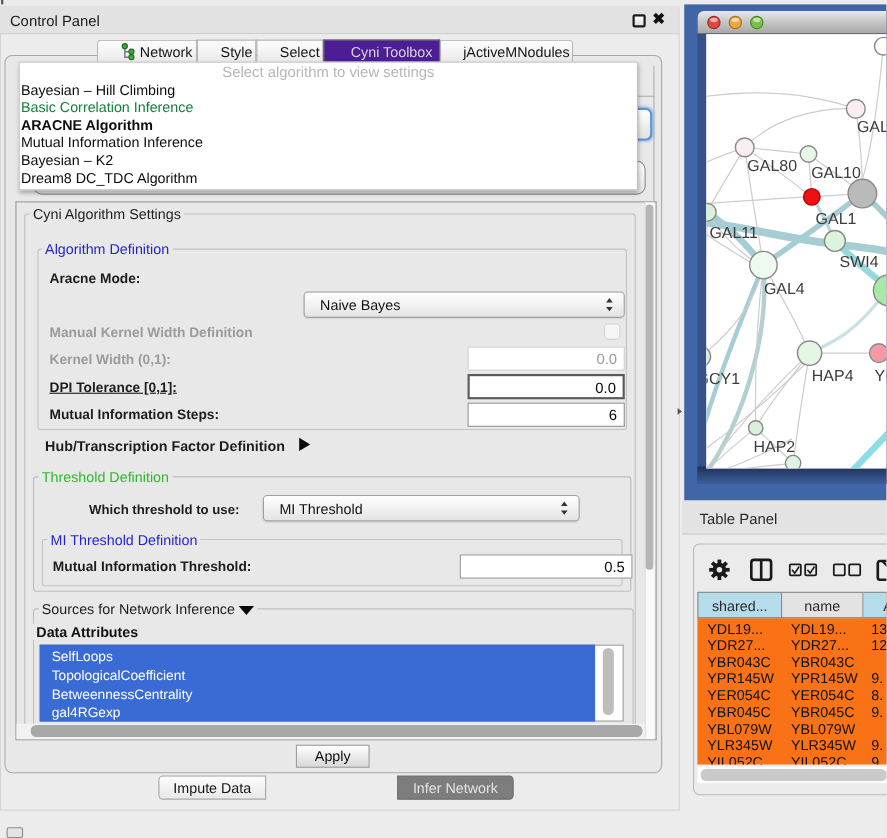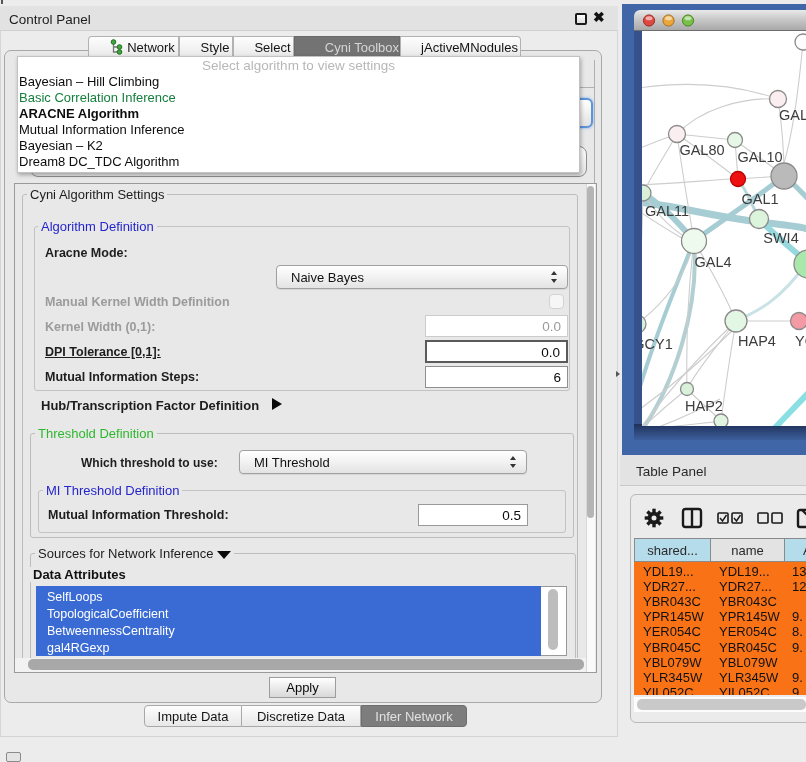--- a/index.html
+++ b/index.html
@@ -43,21 +43,21 @@
 
 <div class="tab" style="left:88px;top:36px;width:91px;border-radius:4px 0 0 0;">
   <svg width="14" height="16" viewBox="0 0 14 16" style="vertical-align:-3px;margin-right:3px">
     <path d="M3.5 4 L3.5 13 L8 13 M3.5 8 L8 8" stroke="#777" stroke-width="1.3" fill="none"></path>
     <circle cx="3.5" cy="3" r="2.3" fill="#3fa83f" stroke="#1c6e1c"></circle>
     <circle cx="9.5" cy="8" r="2.3" fill="#3fa83f" stroke="#1c6e1c"></circle>
     <circle cx="9.5" cy="13" r="2.3" fill="#3fa83f" stroke="#1c6e1c"></circle>
   </svg>Network</div>
 <div class="tab" style="left:179px;top:36px;width:54px;">Style</div>
 <div class="tab" style="left:233px;top:36px;width:61px;">Select</div>
-<div class="tab" style="left:294px;top:36px;width:106px;background:#737373;border-color:#6a6a6a;color:#d6d6d6;text-align:right;">Cyni Toolbox</div>
+<div class="tab" style="left:294px;top:36px;width:106px;background:#4c1d95;border-color:#6a6a6a;color:#d6d6d6;">Cyni Toolbox</div>
 <div class="tab" style="left:400px;top:36px;width:121px;border-radius:0 4px 0 0;">jActiveMNodules</div>
 
 <div class="abs" style="left:594px;top:60px;width:1px;height:123px;background:#b0b0b0;"></div>
 <div class="abs" style="left:578px;top:87px;width:17px;height:1px;background:#b0b0b0;"></div>
 <div class="abs" style="left:556px;top:98px;width:37px;height:30px;border:2px solid #5e93d8;border-radius:6px;box-shadow:0 0 3px #74a9e8;background:linear-gradient(#fff,#e2e2e2);"></div>
 <div class="abs" style="left:30px;top:146px;width:557px;height:31px;border:1.5px solid #8e8e8e;border-radius:8px;background:linear-gradient(#fcfcfc,#e5e5e5);"></div>
 
 <div class="abs" style="left:14px;top:183px;width:583px;height:490px;background:#e8e8e8;border:1px solid #9a9a9a;"></div>
 
 <div class="abs" style="left:586px;top:184px;width:9px;height:488px;background:#fafafa;border-left:1px solid #d8d8d8;"></div>
@@ -97,42 +97,41 @@
 <div class="abs" style="left:81px;top:456px;font-weight:bold;font-size:12px;color:#1d1d1d;">Which threshold to use:</div>
 <div class="combo" style="left:239px;top:450px;width:288px;height:24px;">
       <span class="ctext">MI Threshold</span>
       <span class="spin"></span>
     </div>
 
 <div class="abs" style="left:38px;top:490px;width:528px;height:43px;border:1px solid #c2c2c2;border-radius:3px;"></div>
 <div class="glabel" style="left:43px;top:484px;font-size:13px;color:#2525cc;">MI Threshold Definition</div>
 
 <div class="abs blabel" style="left:48px;top:508px;">Mutual Information Threshold:</div>
-<div class="tfield" style="left:418px;top:504px;width:110px;height:22px;border:1px solid #9a9a9a;color:#0a0a0a;">0.5</div>
+<div class="tfield" style="left:418px;top:504px;width:157px;height:22px;border:1px solid #9a9a9a;color:#0a0a0a;">0.5</div>
 
 <div class="abs" style="left:30px;top:553px;width:546px;height:119px;border:1px solid #bdbdbd;border-radius:3px;"></div>
 <div class="glabel" style="left:35px;top:547px;font-size:13px;color:#1d1d1d;">Sources for Network Inference <span style="display:inline-block;width:0;height:0;border-left:7px solid transparent;border-right:7px solid transparent;border-top:8px solid #0a0a0a;vertical-align:-1px;"></span></div>
 
 <div class="abs" style="left:30px;top:567px;font-size:13px;font-weight:bold;color:#111;background:#e8e8e8;padding:0 3px;">Data Attributes</div>
 
 <div class="abs" style="left:36px;top:586px;width:531px;height:70px;background:#ffffff;border:1px solid #999;"></div>
 <div class="abs" style="left:36px;top:586px;width:505px;height:70px;background:#3a6bd4;"></div>
 <div class="abs" style="left:47px;top:590px;font-size:12.5px;color:#fff;">SelfLoops</div>
 <div class="abs" style="left:47px;top:607px;font-size:12.5px;color:#fff;">TopologicalCoefficient</div>
 <div class="abs" style="left:47px;top:624px;font-size:12.5px;color:#fff;">BetweennessCentrality</div>
 <div class="abs" style="left:47px;top:641px;font-size:12.5px;color:#fff;">gal4RGexp</div>
 <div class="abs" style="left:548px;top:589px;width:10px;height:61px;background:#bdbdbd;border-radius:5px;"></div>
 
 <div class="abs" style="left:15px;top:658px;width:571px;height:14px;background:#f2f2f2;"></div>
 <div class="abs" style="left:28px;top:659px;width:556px;height:11px;background:#a8a8a8;border-radius:5px;"></div>
 
 <div class="abs" style="left:269px;top:677px;width:67px;height:21px;border:1px solid #9c9c9c;border-radius:0;background:linear-gradient(#ffffff,#e9e9e9 55%,#d8d8d8);text-align:center;line-height:20px;font-size:13px;color:#0a0a0a;">Apply</div>
 
 <div class="abs" style="left:144px;top:705px;width:98px;height:22px;border:1px solid #a8a8a8;border-radius:4px 0 0 4px;background:linear-gradient(#fdfdfd,#e8e8e8);font-size:13px;color:#141414;text-align:center;line-height:21px;">Impute Data</div>
-<div class="abs" style="left:242px;top:705px;width:119px;height:22px;border:1px solid #a8a8a8;border-left:none;background:linear-gradient(#fdfdfd,#e8e8e8);font-size:13px;color:#141414;text-align:center;line-height:21px;">Discretize Data</div>
 <div class="abs" style="left:361px;top:705px;width:106px;height:22px;border:1px solid #6e6e6e;border-radius:0 4px 4px 0;background:#7d7d7d;font-size:13px;color:#e2e2e2;text-align:center;line-height:21px;">Infer Network</div>
 
 <div class="abs" style="left:17px;top:56px;width:563px;height:117px;background:#fff;border:1px solid #c2c2c2;box-shadow:1px 2px 4px rgba(0,0,0,0.3);"></div>
 <div class="abs" style="left:17px;top:58px;width:563px;text-align:center;font-size:13.5px;color:#b7b7b7;">Select algorithm to view settings</div>
 <div class="abs" style="left:19px;top:74px;font-size:13px;color:#0c0c0c;">Bayesian – Hill Climbing</div>
 <div class="abs" style="left:19px;top:90px;font-size:13px;color:#15803d;">Basic Correlation Inference</div>
 <div class="abs" style="left:19px;top:106px;font-size:13px;font-weight:bold;color:#0c0c0c;">ARACNE Algorithm</div>
 <div class="abs" style="left:19px;top:122px;font-size:13px;color:#0c0c0c;">Mutual Information Inference</div>
 <div class="abs" style="left:19px;top:138px;font-size:13px;color:#0c0c0c;">Bayesian – K2</div>
 <div class="abs" style="left:19px;top:154px;font-size:13px;color:#0c0c0c;">Dream8 DC_TDC Algorithm</div>

